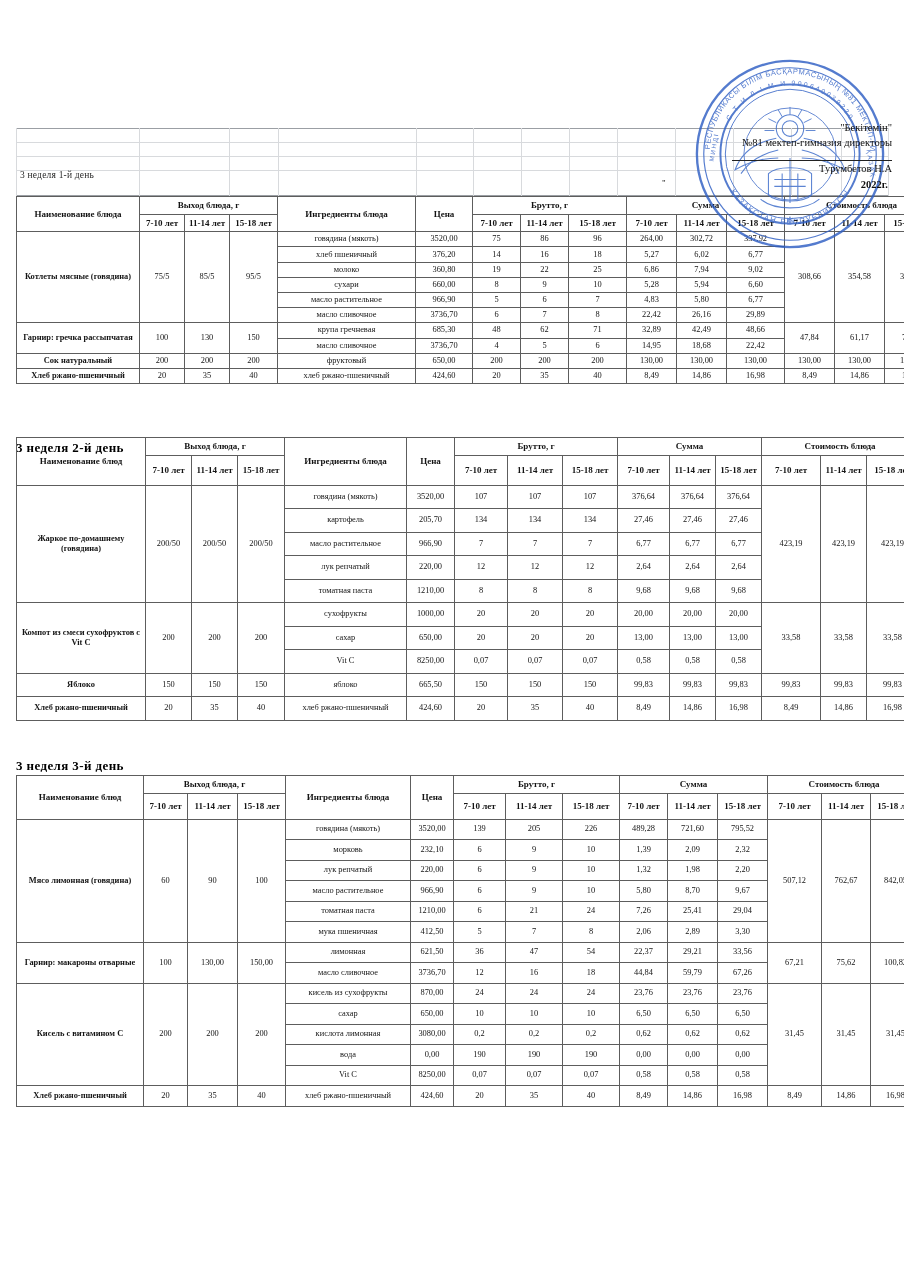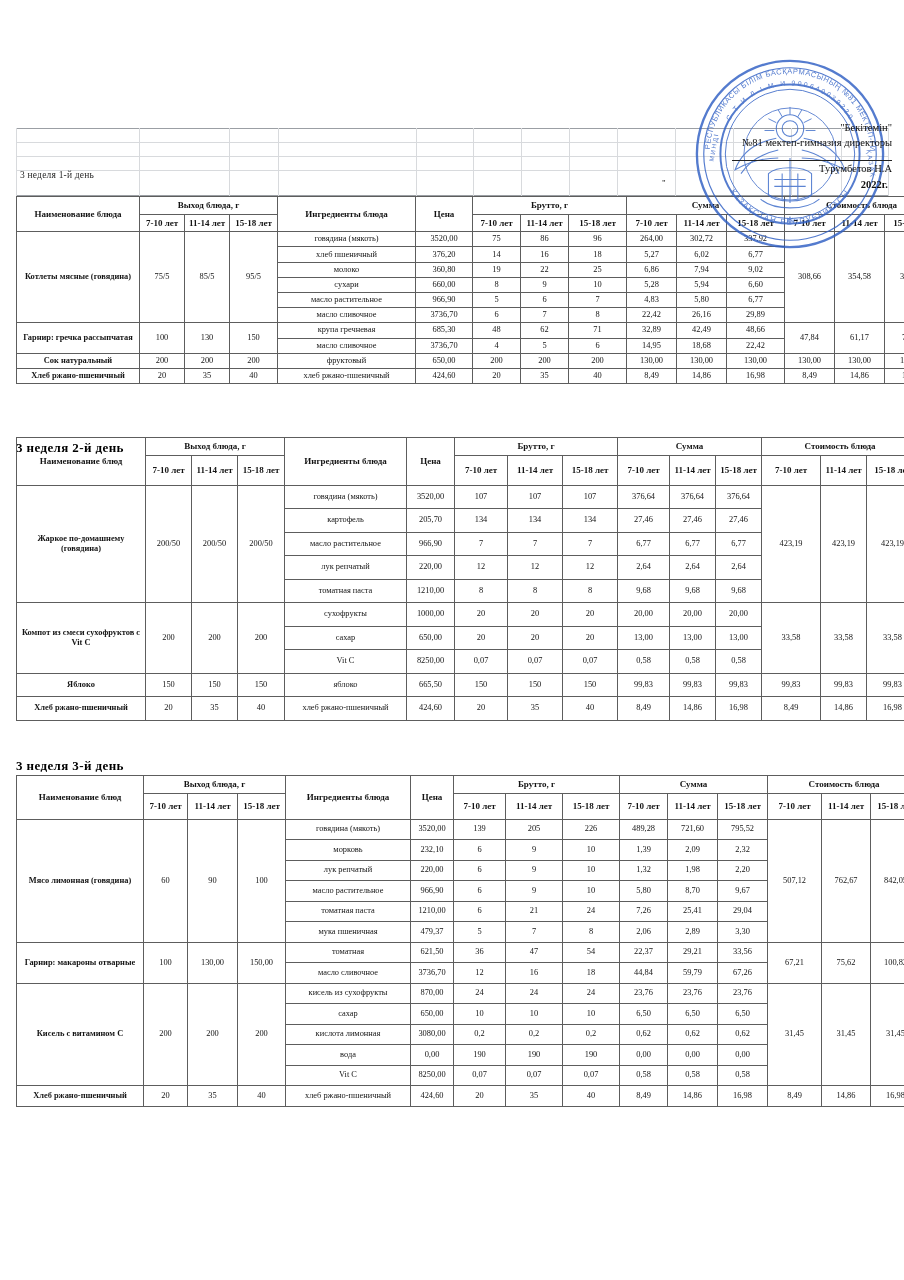--- a/index.html
+++ b/index.html
@@ -705,34 +705,34 @@
             <td>1210,00</td>
             <td>6</td>
             <td>21</td>
             <td>24</td>
             <td>7,26</td>
             <td>25,41</td>
             <td>29,04</td>
           </tr>
           <tr>
             <td class="ingr">мука пшеничная</td>
-            <td>479,37</td>
+            <td>412,50</td>
             <td>5</td>
             <td>7</td>
             <td>8</td>
             <td>2,06</td>
             <td>2,89</td>
             <td>3,30</td>
           </tr>
           <tr>
             <td class="dish" rowspan="2">Гарнир: макароны отварные</td>
             <td rowspan="2">100</td>
             <td rowspan="2">130,00</td>
             <td rowspan="2">150,00</td>
-            <td class="ingr">томатная</td>
+            <td class="ingr">лимонная</td>
             <td>621,50</td>
             <td>36</td>
             <td>47</td>
             <td>54</td>
             <td>22,37</td>
             <td>29,21</td>
             <td>33,56</td>
             <td rowspan="2">67,21</td>
             <td rowspan="2">75,62</td>
             <td rowspan="2">100,82</td>

